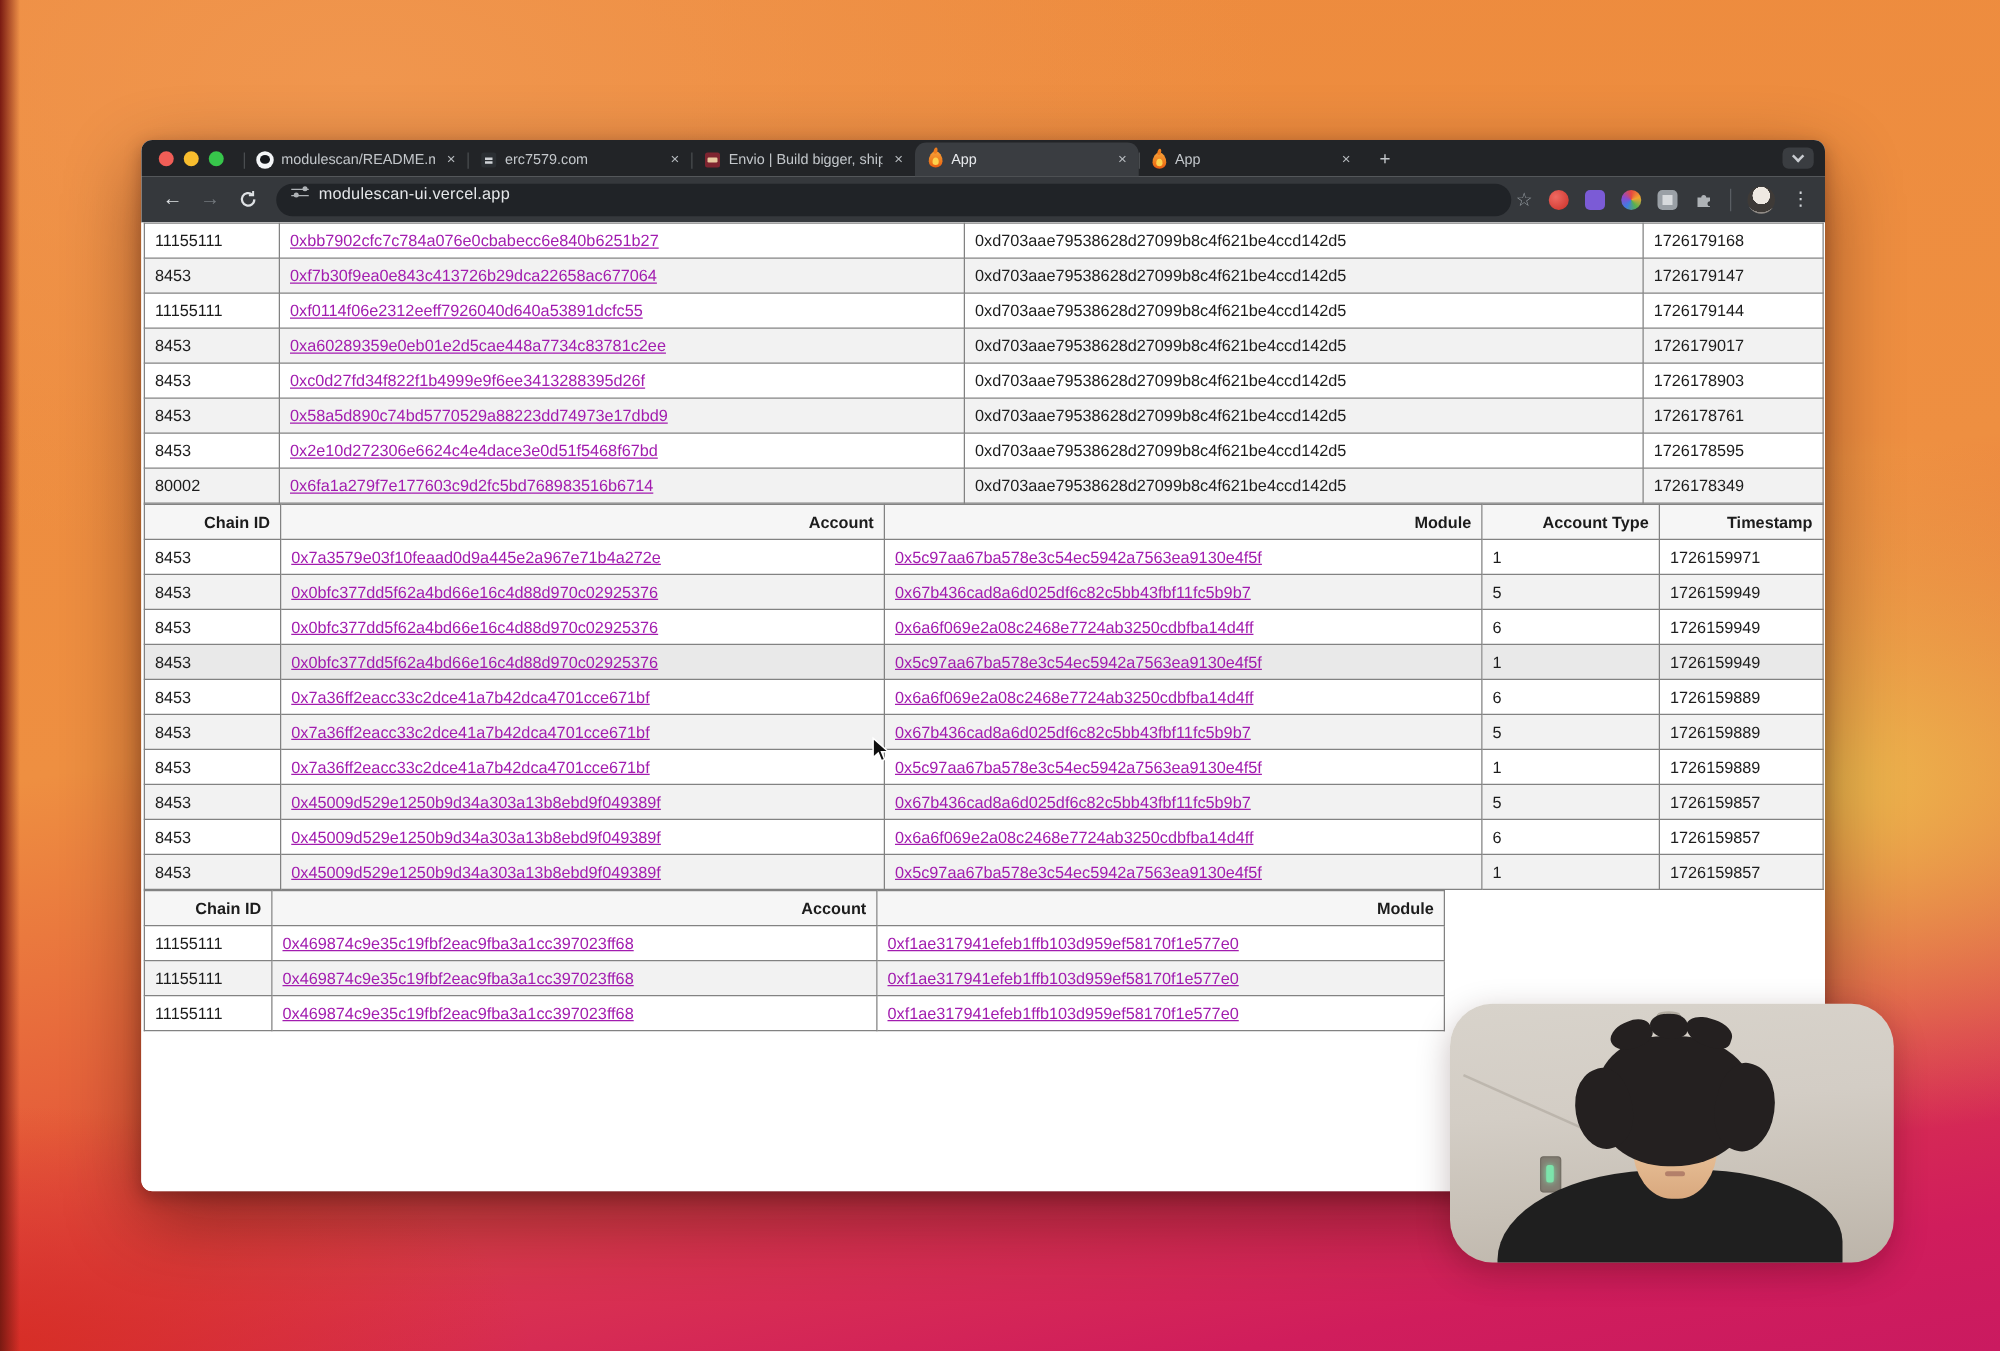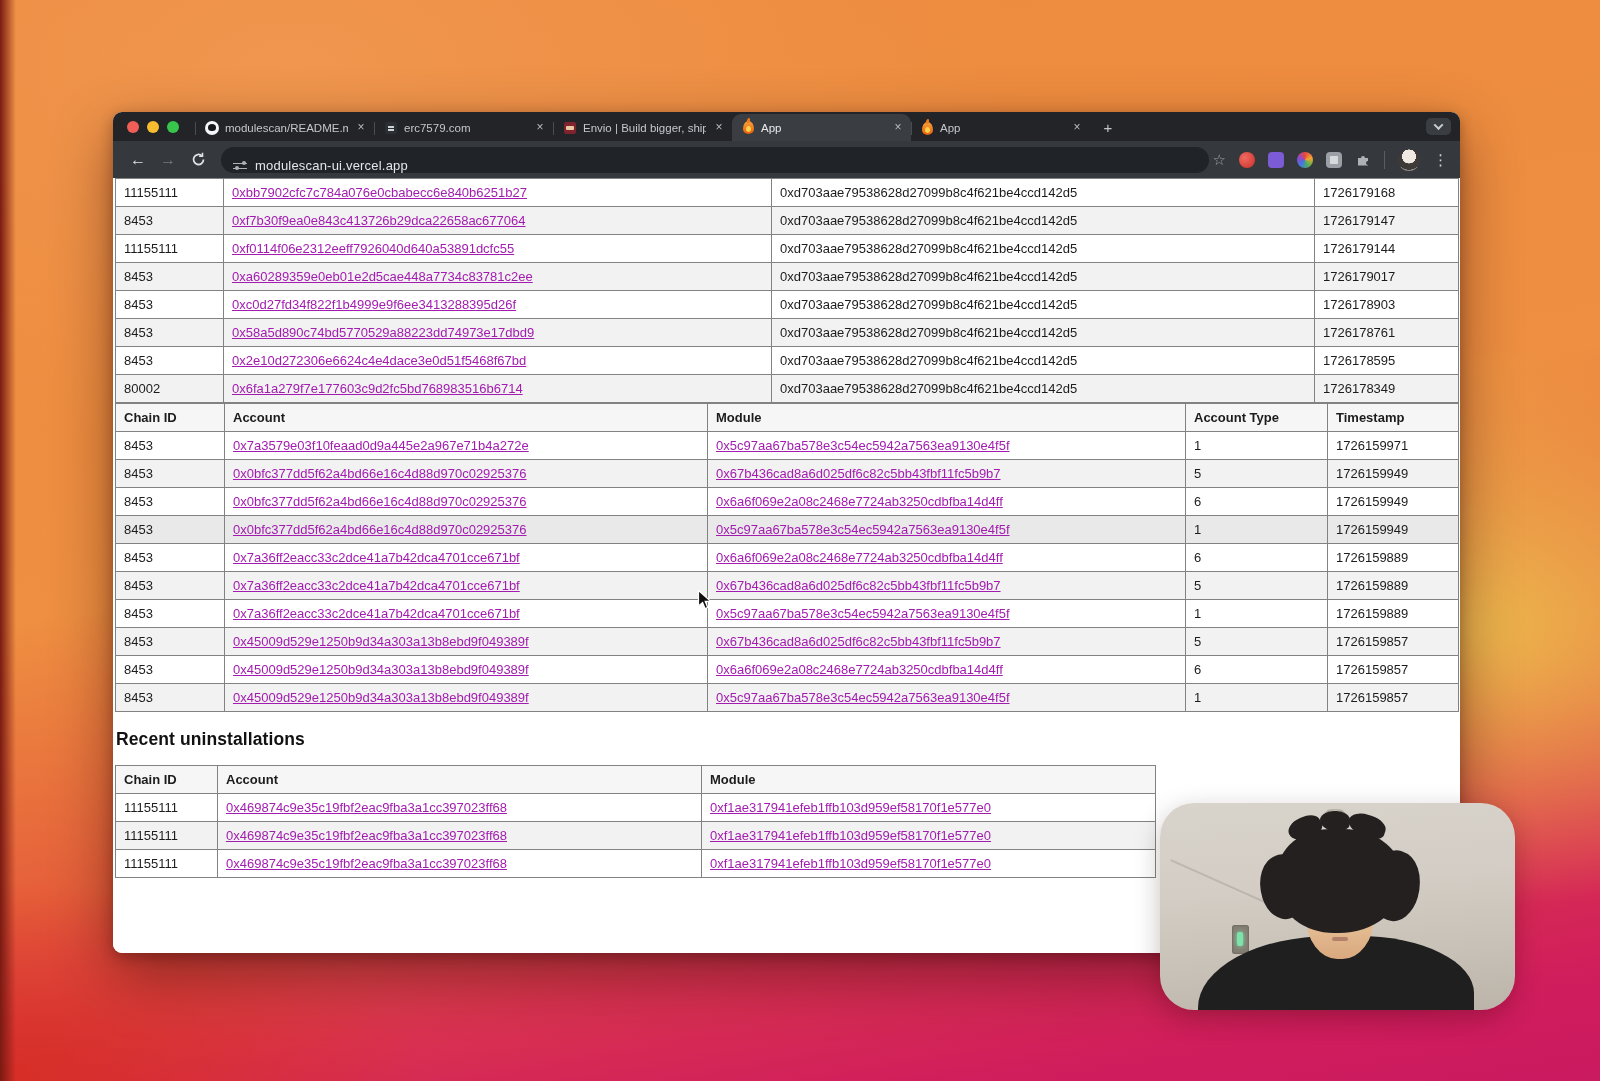--- a/index.html
+++ b/index.html
@@ -61,21 +61,21 @@
   .flame::after { content:""; position:absolute; left:4px; top:-3px; width:3px; height:5px;
     background:#ef7c1d; border-radius:50% 50% 50% 50%/ 70% 70% 30% 30%; transform:rotate(14deg); }
 
   
   .toolbar { height:37px; background:#35383c; display:flex; align-items:center; padding:0 12px 0 12px; gap:4px; }
   .navbtn { width:26px; height:26px; border-radius:50%; color:#dfe2e5; font-size:16px;
     display:flex; align-items:center; justify-content:center; flex:none; }
   .navbtn.disabled { color:#73787d; }
   .reload-svg { stroke:#dfe2e5; }
   .omnibox { margin-left:6px; width:1000px; height:26px; background:#202327; border-radius:13px;
-    display:flex; align-items:flex-end; padding:0 12px; gap:8px; }
+    display:flex; align-items:flex-start; padding:0 12px; gap:8px; }
   .tune { width:14px; height:14px; position:relative; flex:none; }
   .tune::before { content:""; position:absolute; left:0; top:4px; width:14px; height:1.6px; background:#aeb2b6;
     box-shadow:0 5px 0 #aeb2b6; }
   .tune::after { content:""; position:absolute; left:9px; top:2.6px; width:4px; height:4px; border-radius:50%;
     background:#aeb2b6; box-shadow:-7px 5px 0 #aeb2b6; }
   .url { color:#e4e6e9; font-size:13px; letter-spacing:.2px; }
   .tb-right { margin-left:auto; display:flex; align-items:center; gap:13px; }
   .star { color:#9aa0a6; font-size:15px; }
   .ext { width:16px; height:16px; border-radius:4px; flex:none; }
   .ext.red { border-radius:50%; background:radial-gradient(circle at 35% 35%, #f06a62, #c92f27); }
@@ -86,21 +86,21 @@
   .puzzle-svg { fill:#aeb2b6; }
   .tb-div { width:1px; height:18px; background:#5a5e63; }
   .avatar { width:22px; height:22px; border-radius:50%;
     background:radial-gradient(circle at 50% 34%, #efe9e2 0 38%, #3e3a37 39% 72%, #8f8a85 73%); }
   .kebab { color:#cfd3d7; font-size:15px; line-height:10px; }
 
   
   .content { height:775px; background:#fff; padding:0 2px; overflow:hidden; color:#1c1c1c; }
   table { border-collapse:collapse; table-layout:fixed; font-size:13px; }
   td, th { border:1px solid #828282; padding:6px 8px; height:28px; overflow:hidden; white-space:nowrap; }
-  th { background:#f6f6f6; font-weight:bold; text-align:left; }
+  th { background:#f6f6f6; font-weight:bold; text-align:right; }
   tbody tr:nth-child(even) td { background:#f2f2f2; }
   tbody tr.hover td { background:#e9e9e9; }
   a { color:#a21caf; text-decoration:underline; }
   a.visited { color:#a21caf; }
   h2.section { font-size:17.5px; font-weight:bold; color:#111; margin:17px 0 15px 1px; letter-spacing:.1px; }
   .tbl-top { width:1343px; }
   .tbl-top col:nth-child(1){width:108px;} .tbl-top col:nth-child(2){width:548px;}
   .tbl-top col:nth-child(3){width:543px;} .tbl-top col:nth-child(4){width:144px;}
   .tbl-inst { width:1343px; }
   .tbl-inst col:nth-child(1){width:109px;} .tbl-inst col:nth-child(2){width:483px;}
@@ -364,21 +364,20 @@
           <tr>
             <td>8453</td>
             <td><a href="#">0x45009d529e1250b9d34a303a13b8ebd9f049389f</a></td>
             <td><a href="#" class="visited">0x5c97aa67ba578e3c54ec5942a7563ea9130e4f5f</a></td>
             <td>1</td>
             <td>1726159857</td>
           </tr>
         </tbody>
     </table>
 
-    <h2 class="section">Recent uninstallations</h2>
 
     <table class="tbl-unin">
       <colgroup>
           <col>
           <col>
           <col>
         </colgroup>
       <thead>
           <tr>
         <th>Chain ID</th>

